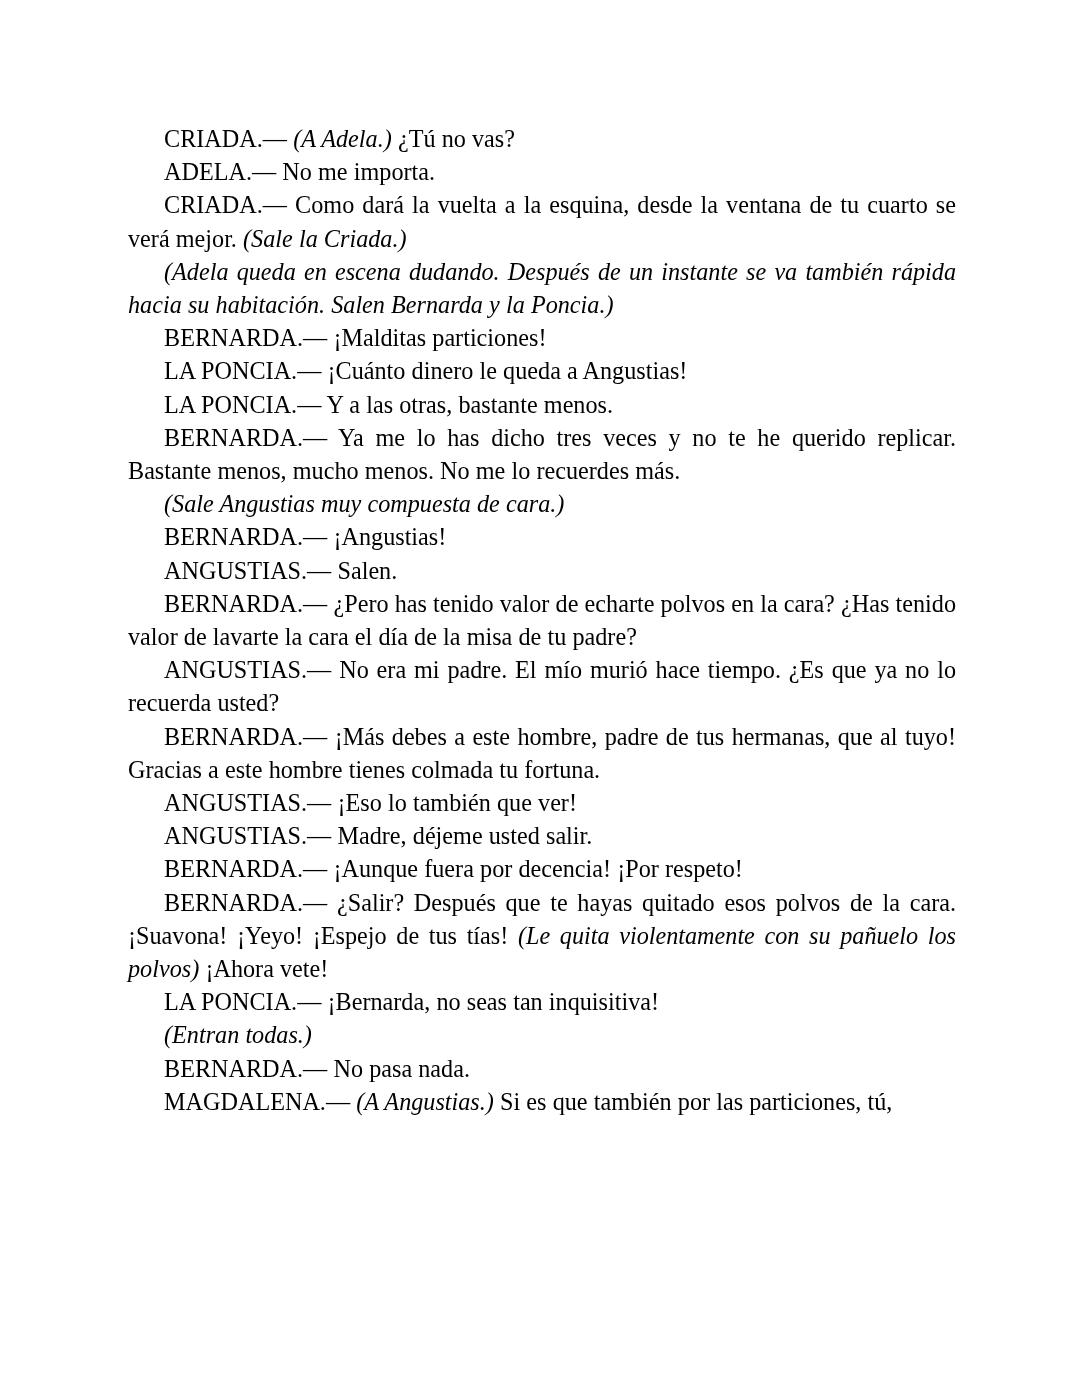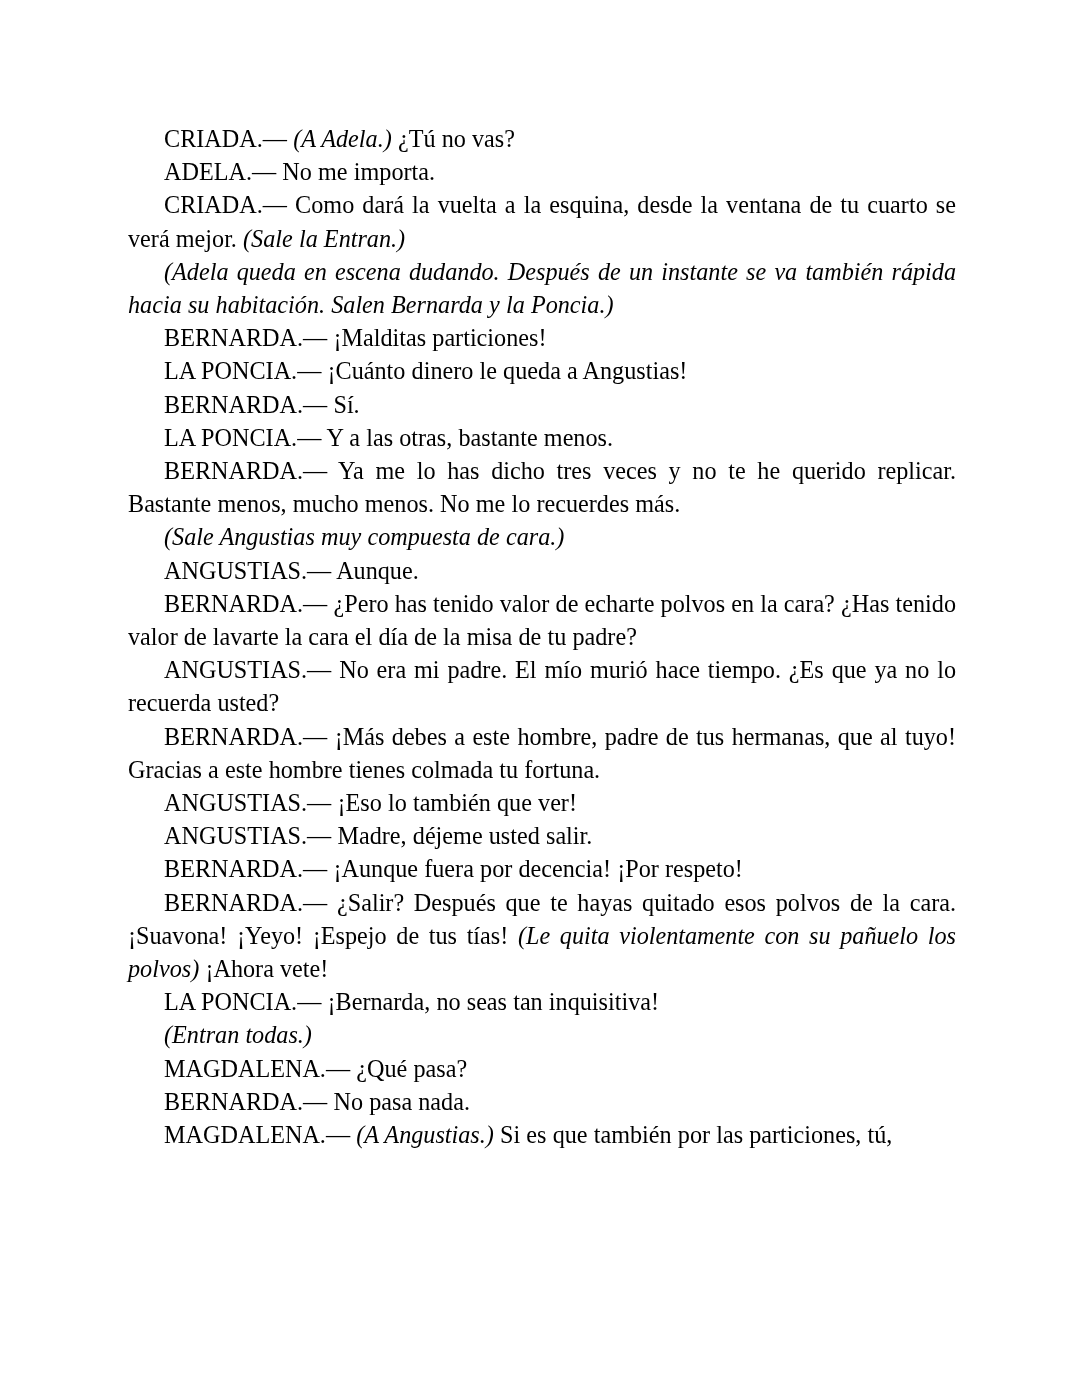--- a/index.html
+++ b/index.html
@@ -53,58 +53,57 @@
 </head>
 <body>
 
 <div id="page">
   <div id="text-column">
 
     <p class="line short"><span class="speaker">CRIADA.—</span> <span class="stage">(A Adela.)</span> <span>¿Tú no vas?</span></p>
 
     <p class="line short"><span class="speaker">ADELA.—</span> <span>No me importa.</span></p>
 
-    <p class="line"><span class="speaker">CRIADA.—</span> <span>Como dará la vuelta a la esquina, desde la ventana de tu cuarto se verá mejor.</span> <span class="stage">(Sale la Entran.)</span></p>
+    <p class="line"><span class="speaker">CRIADA.—</span> <span>Como dará la vuelta a la esquina, desde la ventana de tu cuarto se verá mejor.</span> <span class="stage">(Sale la Criada.)</span></p>
 
     <p class="line stage">(Adela queda en escena dudando. Después de un instante se va también rápida hacia su habitación. Salen Bernarda y la Poncia.)</p>
 
     <p class="line short"><span class="speaker">BERNARDA.—</span> <span>¡Malditas particiones!</span></p>
 
     <p class="line short"><span class="speaker">LA PONCIA.—</span> <span>¡Cuánto dinero le queda a Angustias!</span></p>
 
-    <p class="line short"><span class="speaker">BERNARDA.—</span> <span>Sí.</span></p>
 
     <p class="line short"><span class="speaker">LA PONCIA.—</span> <span>Y a las otras, bastante menos.</span></p>
 
     <p class="line"><span class="speaker">BERNARDA.—</span> <span>Ya me lo has dicho tres veces y no te he querido replicar. Bastante menos, mucho menos. No me lo recuerdes más.</span></p>
 
     <p class="line stage short">(Sale Angustias muy compuesta de cara.)</p>
 
+    <p class="line short"><span class="speaker">BERNARDA.—</span> <span>¡Angustias!</span></p>
 
-    <p class="line short"><span class="speaker">ANGUSTIAS.—</span> <span>Aunque.</span></p>
+    <p class="line short"><span class="speaker">ANGUSTIAS.—</span> <span>Salen.</span></p>
 
     <p class="line"><span class="speaker">BERNARDA.—</span> <span>¿Pero has tenido valor de echarte polvos en la cara? ¿Has tenido valor de lavarte la cara el día de la misa de tu padre?</span></p>
 
     <p class="line"><span class="speaker">ANGUSTIAS.—</span> <span>No era mi padre. El mío murió hace tiempo. ¿Es que ya no lo recuerda usted?</span></p>
 
     <p class="line"><span class="speaker">BERNARDA.—</span> <span>¡Más debes a este hombre, padre de tus hermanas, que al tuyo! Gracias a este hombre tienes colmada tu fortuna.</span></p>
 
     <p class="line short"><span class="speaker">ANGUSTIAS.—</span> <span>¡Eso lo también que ver!</span></p>
 
     <p class="line short"><span class="speaker">ANGUSTIAS.—</span> <span>Madre, déjeme usted salir.</span></p>
 
     <p class="line short"><span class="speaker">BERNARDA.—</span> <span>¡Aunque fuera por decencia! ¡Por respeto!</span></p>
 
     <p class="line"><span class="speaker">BERNARDA.—</span> <span>¿Salir? Después que te hayas quitado esos polvos de la cara. ¡Suavona! ¡Yeyo! ¡Espejo de tus tías!</span> <span class="stage">(Le quita violentamente con su pañuelo los polvos)</span> <span>¡Ahora vete!</span></p>
 
     <p class="line short"><span class="speaker">LA PONCIA.—</span> <span>¡Bernarda, no seas tan inquisitiva!</span></p>
 
 
     <p class="line stage short">(Entran todas.)</p>
 
-    <p class="line short"><span class="speaker">MAGDALENA.—</span> <span>¿Qué pasa?</span></p>
 
     <p class="line short"><span class="speaker">BERNARDA.—</span> <span>No pasa nada.</span></p>
 
     <p class="line"><span class="speaker">MAGDALENA.—</span> <span class="stage">(A Angustias.)</span> <span>Si es que también por las particiones, tú,</span></p>
 
   </div>
 </div>
 
 </body></html>

